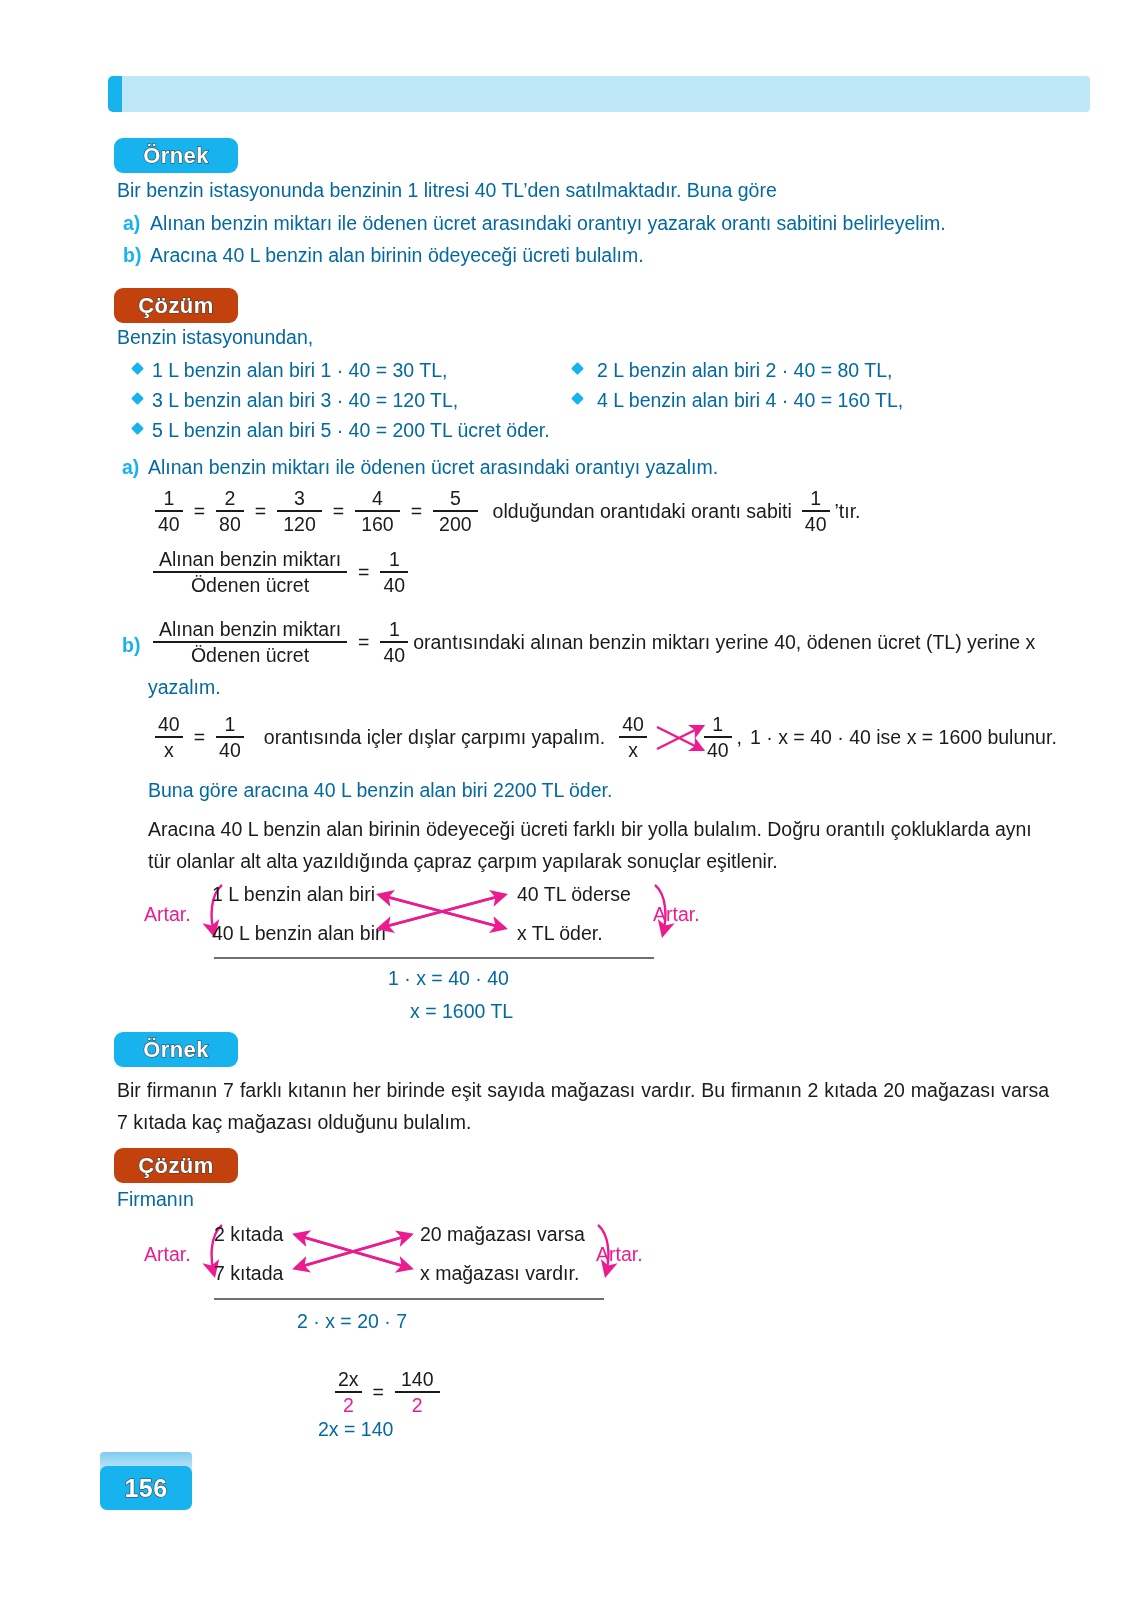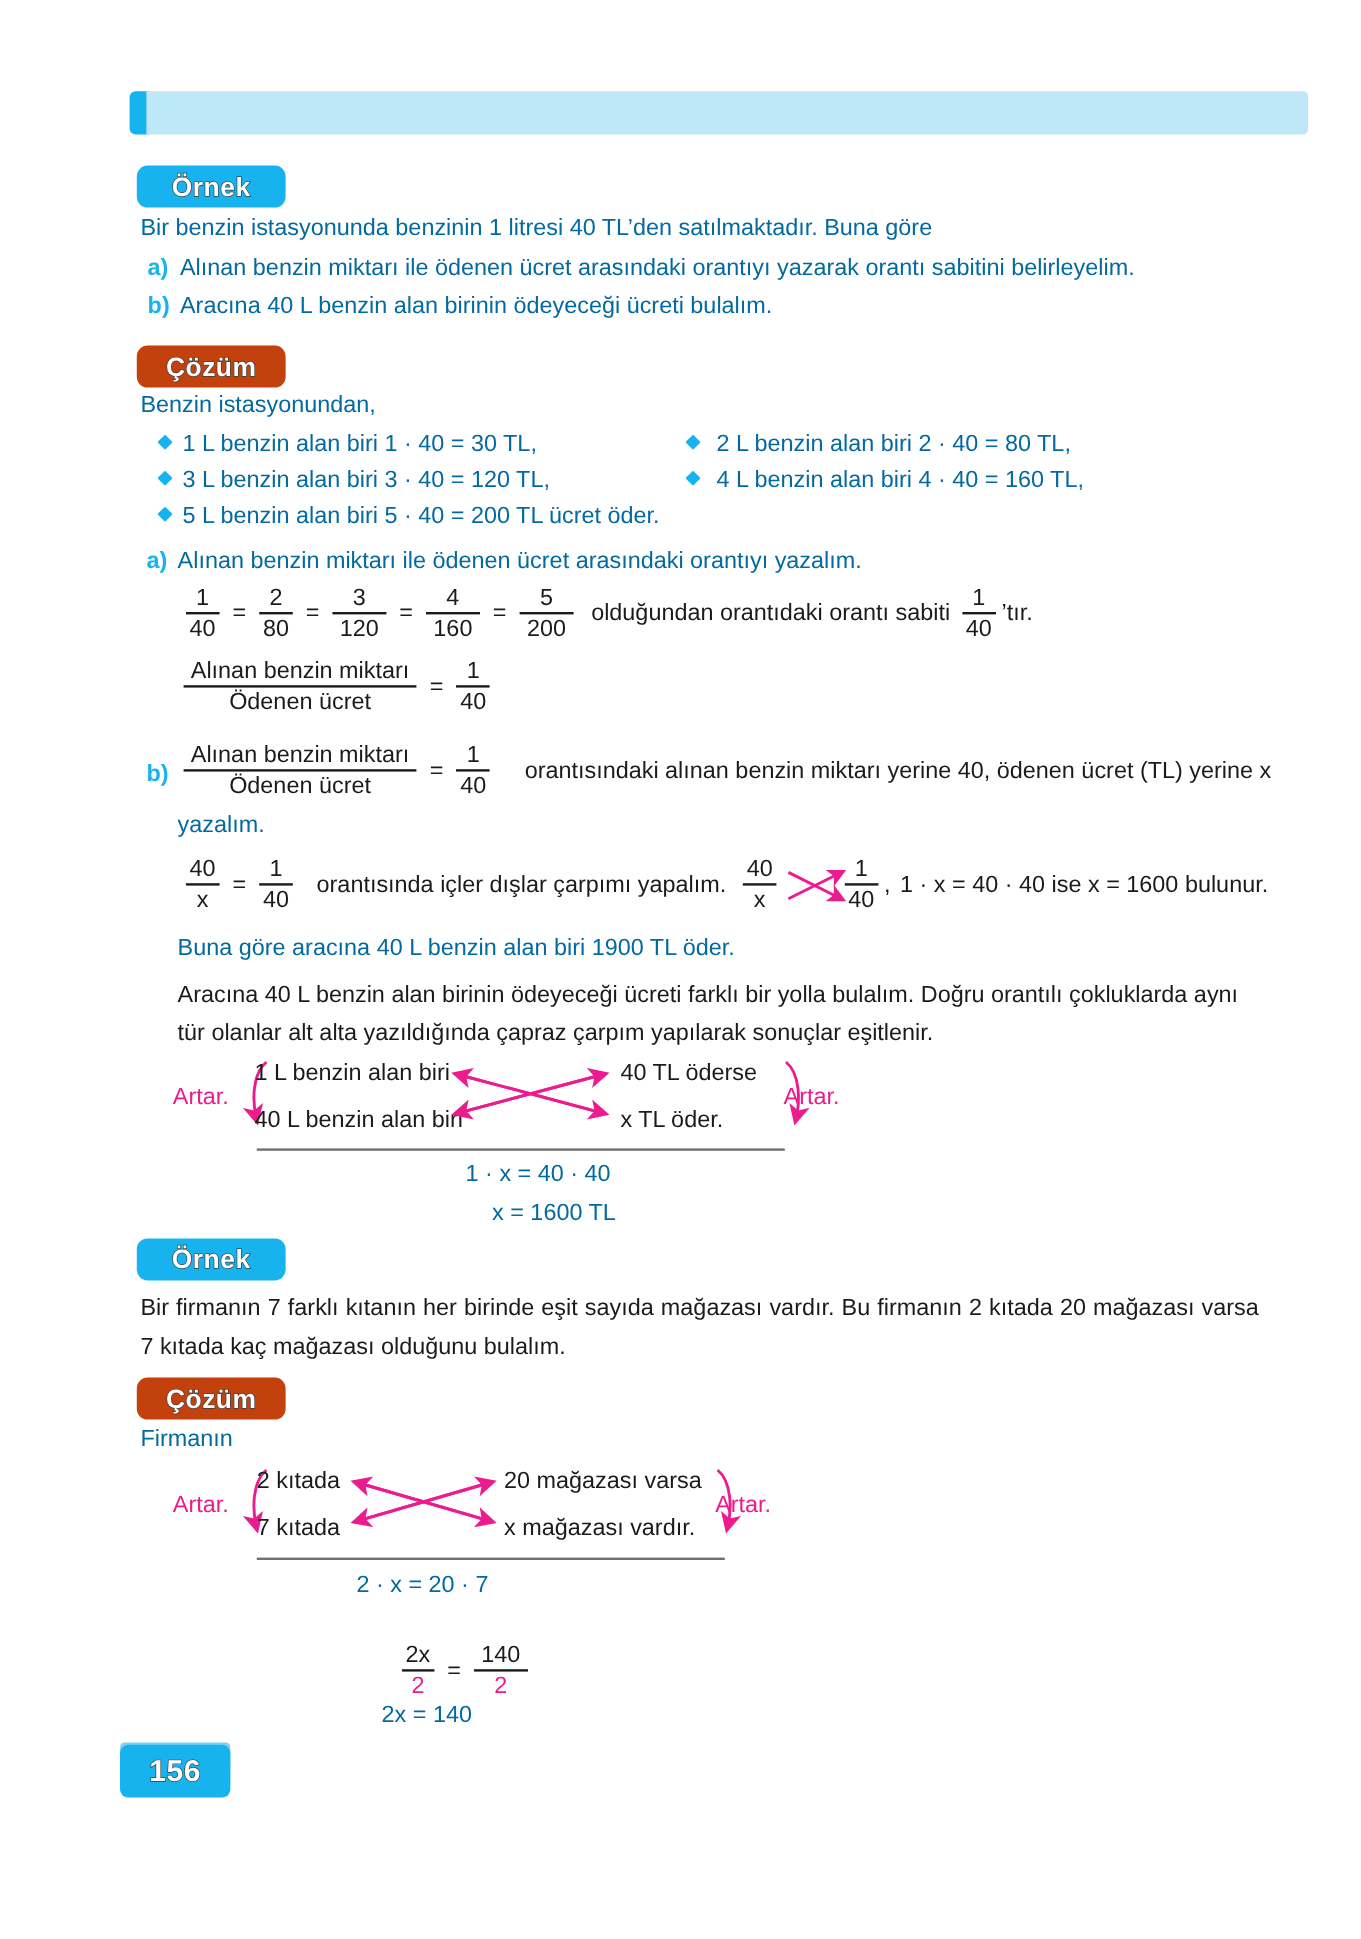--- a/index.html
+++ b/index.html
@@ -171,21 +171,21 @@
     left: 0;
     top: 0;
     width: 92px;
     height: 22px;
     background: linear-gradient(180deg, #7fcdf0 0%, #cfeaf9 100%);
     border-radius: 4px 4px 0 0;
   }
   .pagenum {
     position: absolute;
     left: 0;
-    top: 2px;
+    top: 14px;
     width: 92px;
     height: 44px;
     background: #17b3ef;
     border-radius: 7px;
     display: flex;
     align-items: center;
     justify-content: center;
     color: #ffffff;
     font-size: 25px;
     font-weight: bold;
@@ -296,21 +296,21 @@
       <span class="num">Alınan benzin miktarı</span>
       <span class="bar"></span>
       <span class="den">Ödenen ücret</span>
     </span>
     <span class="op">=</span>
     <span class="frac">
       <span class="num">1</span>
       <span class="bar"></span>
       <span class="den">40</span>
     </span>
-    <span style="margin-left:24px;">orantısındaki alınan benzin miktarı yerine 40, ödenen ücret (TL) yerine x</span>
+    <span style="margin-left:0;">orantısındaki alınan benzin miktarı yerine 40, ödenen ücret (TL) yerine x</span>
   </div>
 
   <div class="t" style="left:148px; top:672px;">yazalım.</div>
 
   <div class="eqrow" style="left:150px; top:713px;">
     <span class="frac">
       <span class="num">40</span>
       <span class="bar"></span>
       <span class="den">x</span>
     </span>
@@ -343,21 +343,21 @@
     <span class="frac" style="margin-left:-6px;">
       <span class="num">1</span>
       <span class="bar"></span>
       <span class="den">40</span>
     </span>
 
     <span>,</span>
     <span style="margin-left:8px;">1 · x  =  40 · 40 ise   x  =  1600 bulunur.</span>
   </div>
 
-  <div class="t" style="left:148px; top:775px;">Buna göre aracına 40 L benzin alan biri 1900 TL öder.</div>
+  <div class="t" style="left:148px; top:775px;">Buna göre aracına 40 L benzin alan biri 2200 TL öder.</div>
 
   <div class="para" style="left:148px; top:813px; width:908px;">Aracına 40 L benzin alan birinin ödeyeceği ücreti farklı bir yolla bulalım. Doğru orantılı çokluklarda aynı tür olanlar alt alta yazıldığında çapraz çarpım yapılarak sonuçlar eşitlenir.</div>
 
   <div class="diagram" style="left:140px; top:878px; width:580px; height:80px;">
     <div class="artar" style="left:4px; top:25px;">Artar.</div>
     <svg width="30" height="64" viewBox="0 0 30 64" style="position:absolute; left:62px; top:4px;">
       <defs>
         <marker id="ah2" markerWidth="8" markerHeight="8" refX="5.5" refY="3.6" orient="auto">
           <path d="M0,0 L7.2,3.6 L0,7.2 L1.8,3.6 Z" fill="#ec1c8e"></path>
         </marker>

